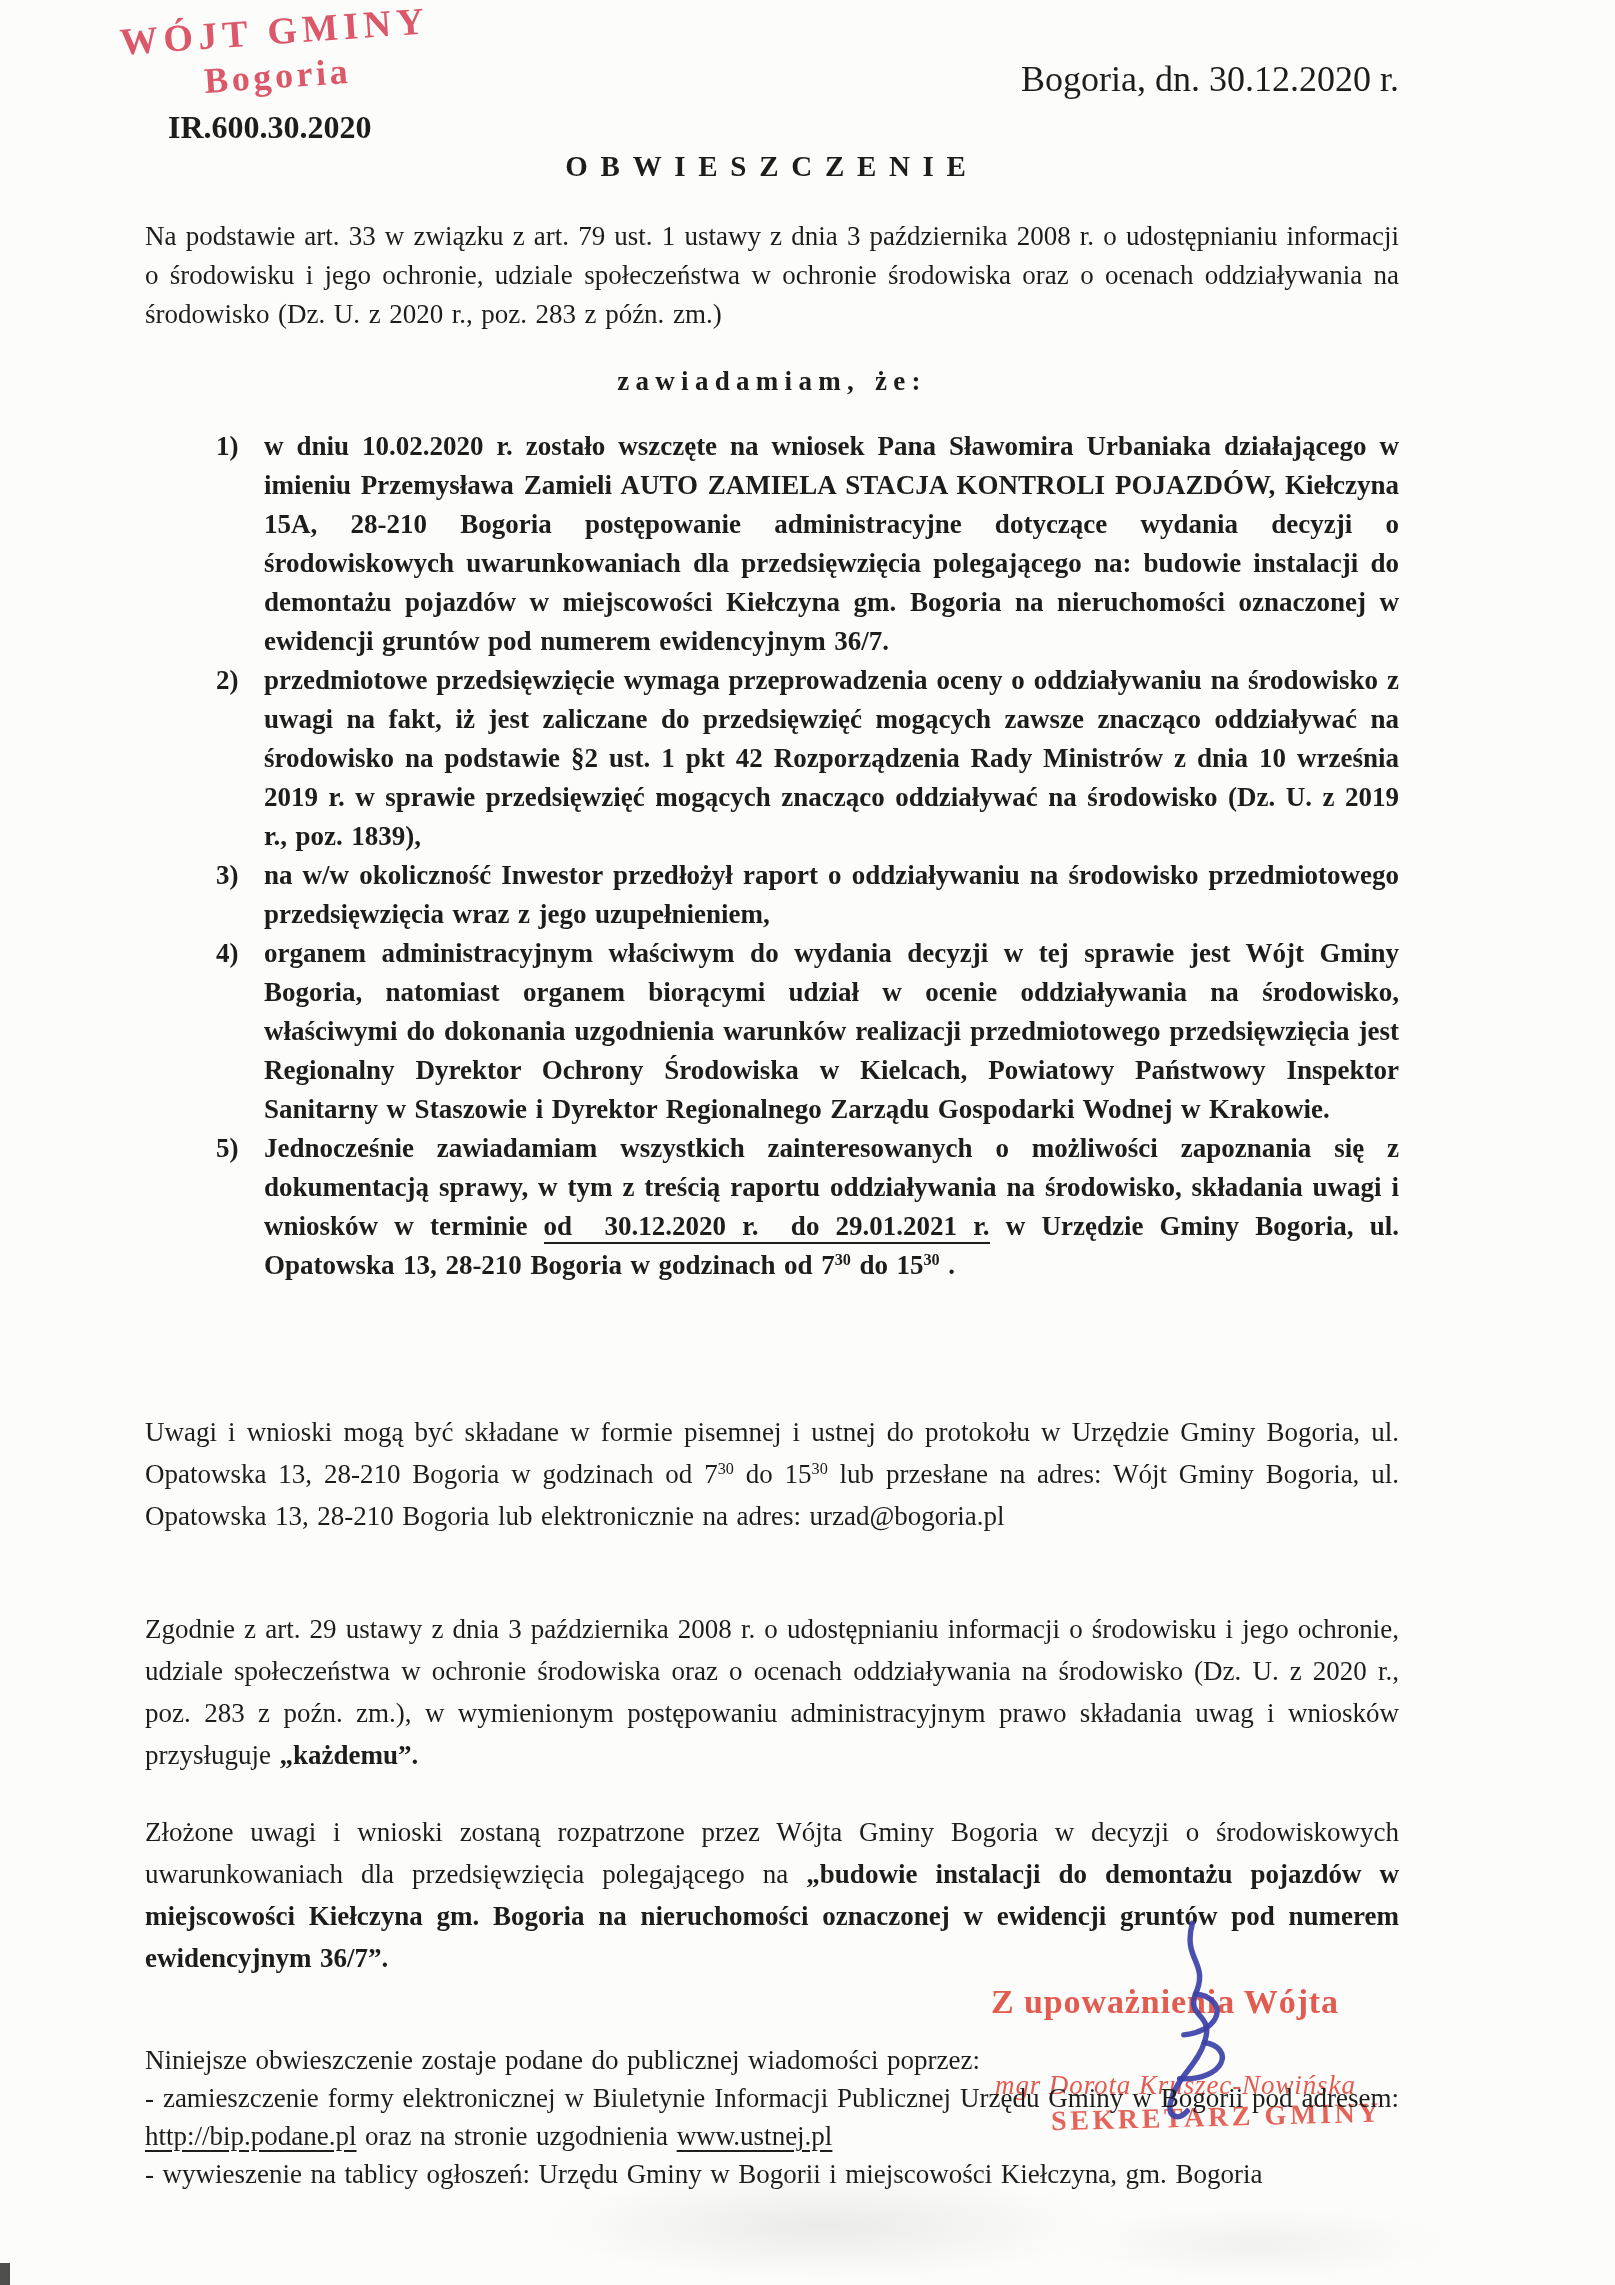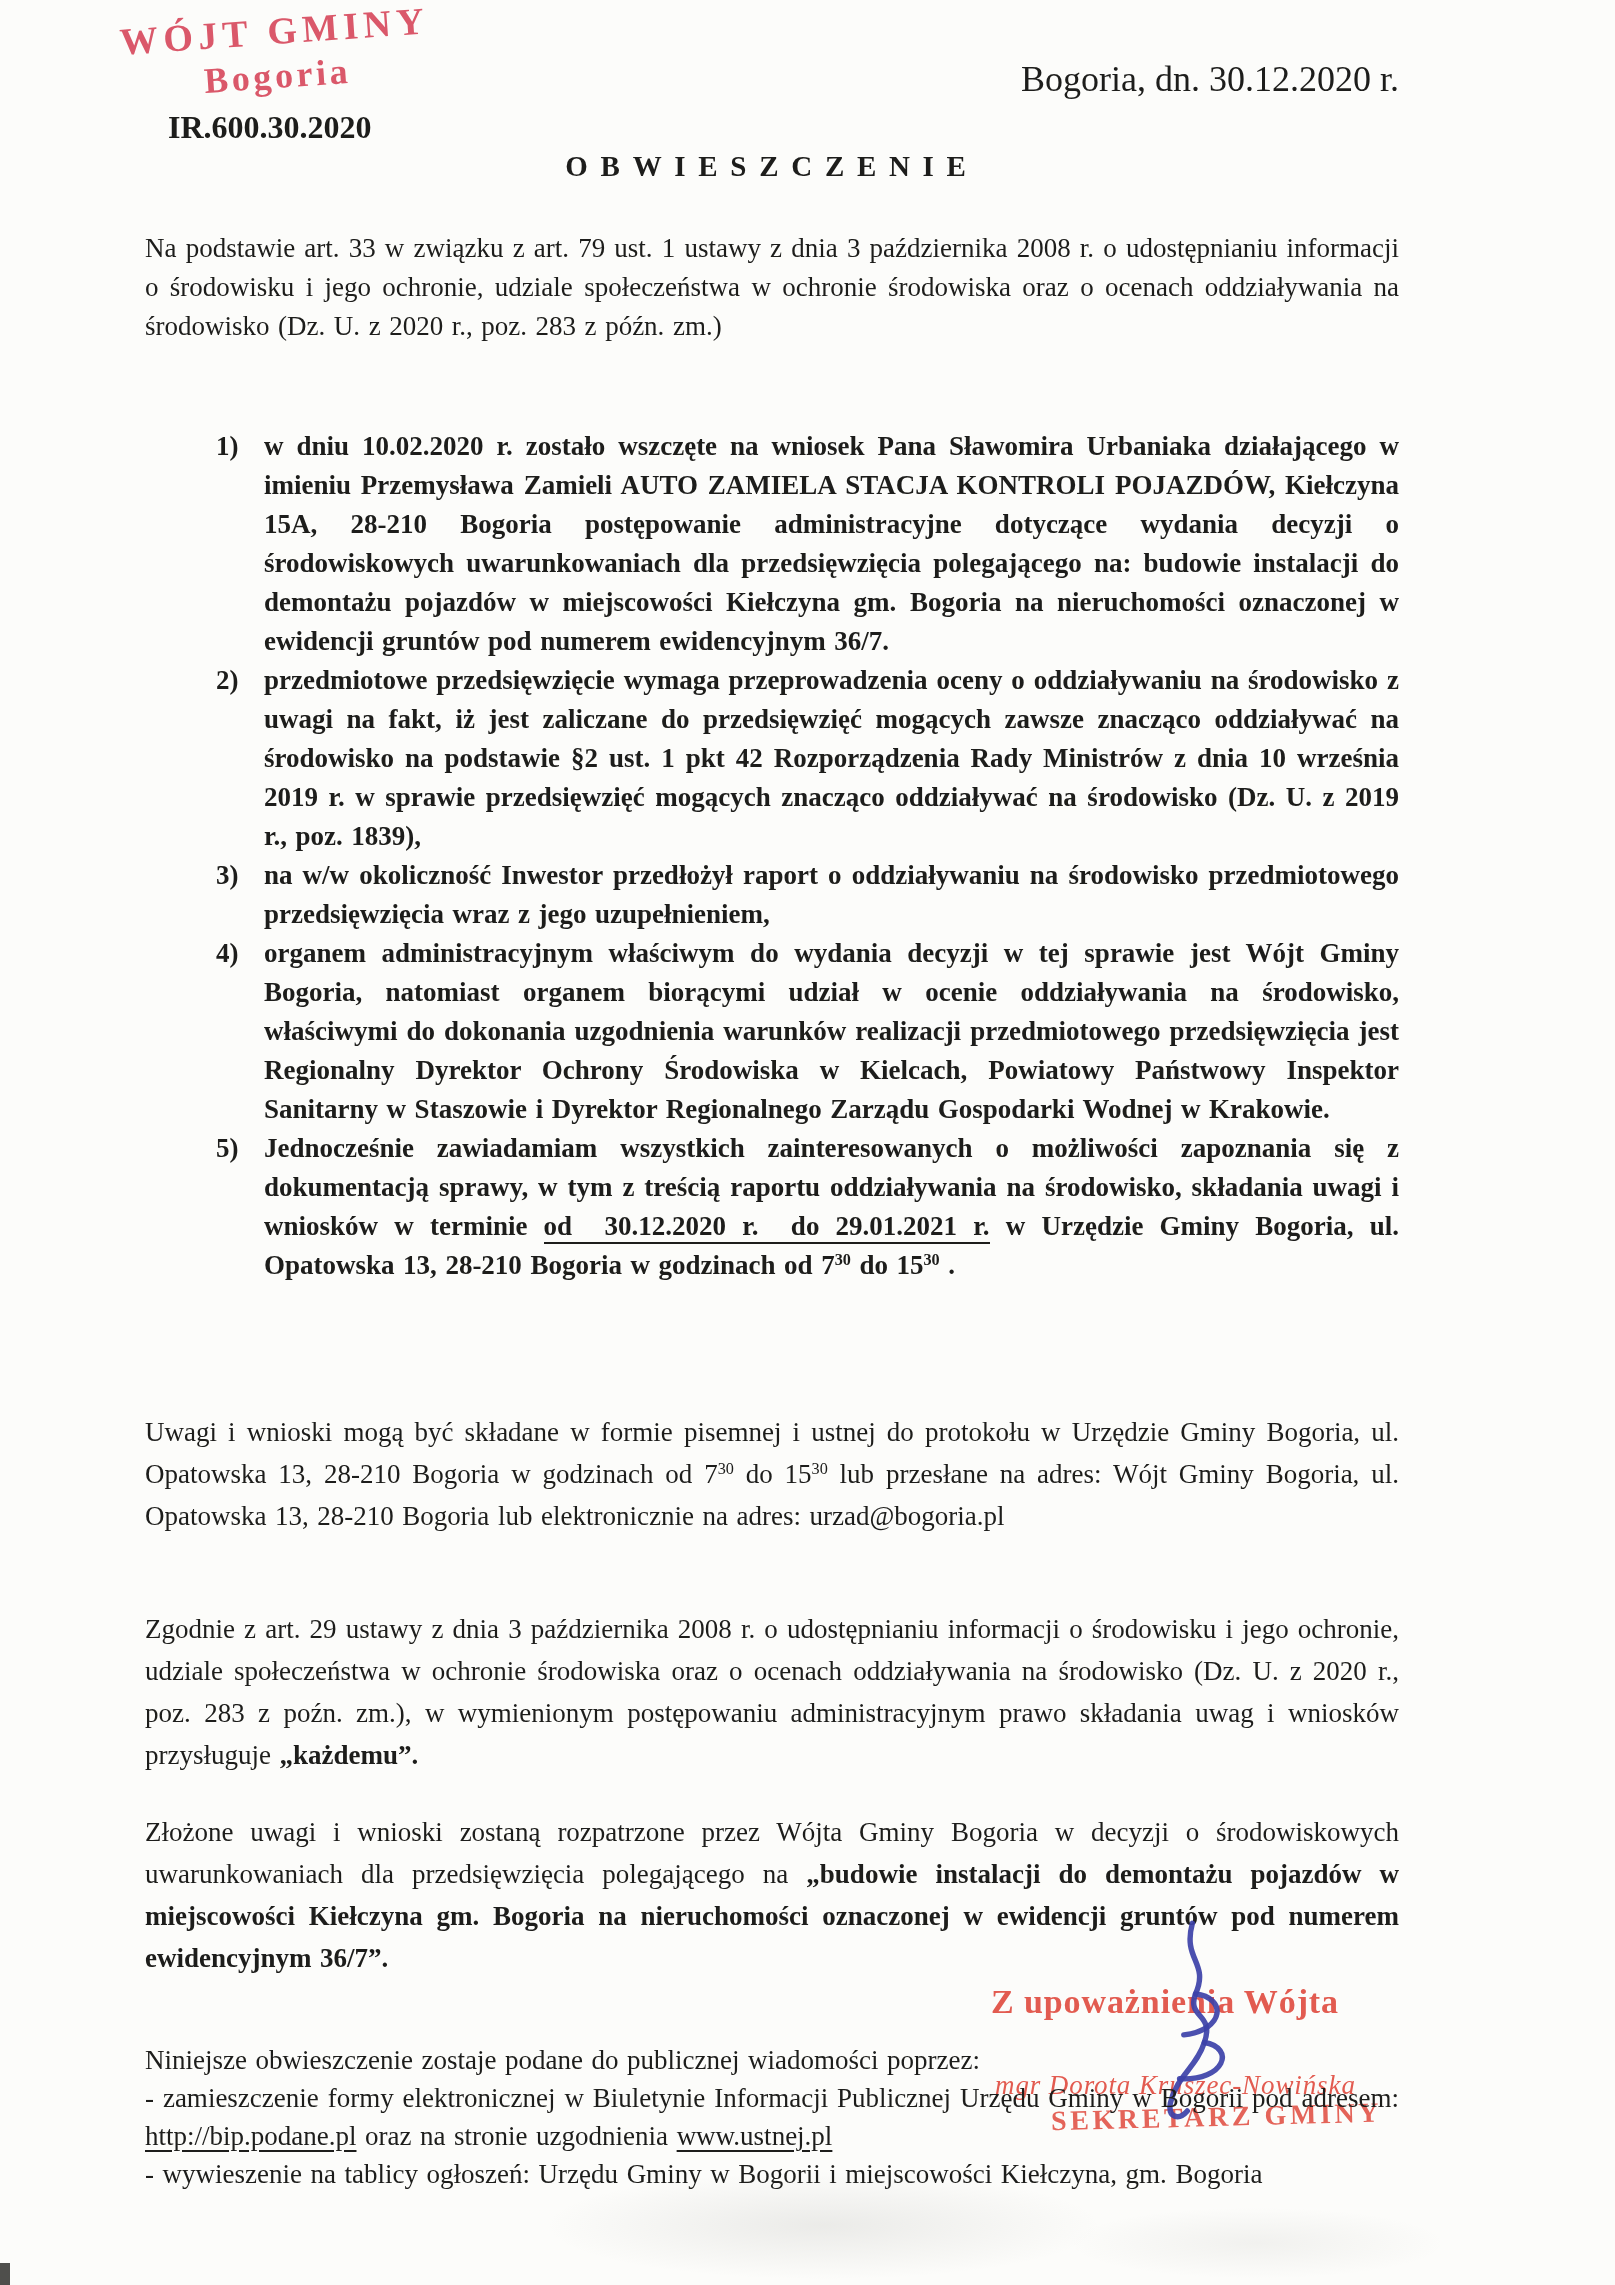--- a/index.html
+++ b/index.html
@@ -45,21 +45,21 @@
     font-size:27px; line-height:39px; word-spacing:1.8px;
   }
   .just { text-align:justify; }
   .center { text-align:center; }
   .b { font-weight:700; }
   .notice { font-weight:700; letter-spacing:6.3px; }
   sup { font-size:0.6em; line-height:0; vertical-align:0.55em; }
   .u { border-bottom:2.7px solid #1d1d1b; padding-bottom:0.9px; }
   .lu { text-decoration:underline; text-decoration-thickness:1.8px; text-underline-offset:4.5px; }
 
-  .p1      { top:217px;margin-top:12px; }
+  .p1      { top:217px; }
   .notice-blk { top:362px; }
   .list    { top:427px; }
   .li { position:relative; padding-left:119px; }
   .li .num { position:absolute; left:71px; top:0; font-weight:700; }
   .pu  { top:1411px; line-height:42px; }
   .pz  { top:1608px; line-height:42px; }
   .pzl { top:1811px; line-height:42px; }
 
   
   .auth { position:absolute; color:var(--auth-red,#e04a3e); opacity:.9; }
@@ -95,20 +95,23 @@
   <div class="stamp-top">
     <div class="st1">WÓJT GMINY</div>
     <div class="st2">Bogoria</div>
   </div>
   <div class="ref">IR.600.30.2020</div>
   <div class="date">Bogoria, dn. 30.12.2020 r.</div>
   <div class="title">OBWIESZCZENIE</div>
 
   <div class="blk just p1"><span>Na podstawie art. 33 w związku z art. 79 ust. 1 ustawy z dnia 3 października 2008 r. o udostępnianiu informacji o środowisku i jego ochronie, udziale społeczeństwa w ochronie środowiska oraz o ocenach oddziaływania na środowisko (Dz. U. z 2020 r., poz. 283 z późn. zm.)</span></div>
 
+  <div class="blk center notice-blk">
+    <span class="notice">zawiadamiam, że:</span>
+  </div>
 
   <div class="blk list">
     <div class="li b just">
       <span class="num">1)</span>
       <span><span>w dniu 10.02.2020 r. zostało wszczęte na wniosek Pana Sławomira Urbaniaka działającego w imieniu Przemysława Zamieli AUTO ZAMIELA STACJA KONTROLI POJAZDÓW, Kiełczyna 15A, 28-210 Bogoria postępowanie administracyjne dotyczące wydania decyzji o środowiskowych uwarunkowaniach dla przedsięwzięcia polegającego na: budowie instalacji do demontażu pojazdów w miejscowości Kiełczyna gm. Bogoria na nieruchomości oznaczonej w ewidencji gruntów pod numerem ewidencyjnym 36/7.</span></span>
     </div>
     <div class="li b just">
       <span class="num">2)</span>
       <span><span>przedmiotowe przedsięwzięcie wymaga przeprowadzenia oceny o oddziaływaniu na środowisko z uwagi na fakt, iż jest zaliczane do przedsięwzięć mogących zawsze znacząco oddziaływać na środowisko na podstawie §2 ust. 1 pkt 42 Rozporządzenia Rady Ministrów z dnia 10 września 2019 r. w sprawie przedsięwzięć mogących znacząco oddziaływać na środowisko (Dz. U. z 2019 r., poz. 1839),</span></span>
     </div>

